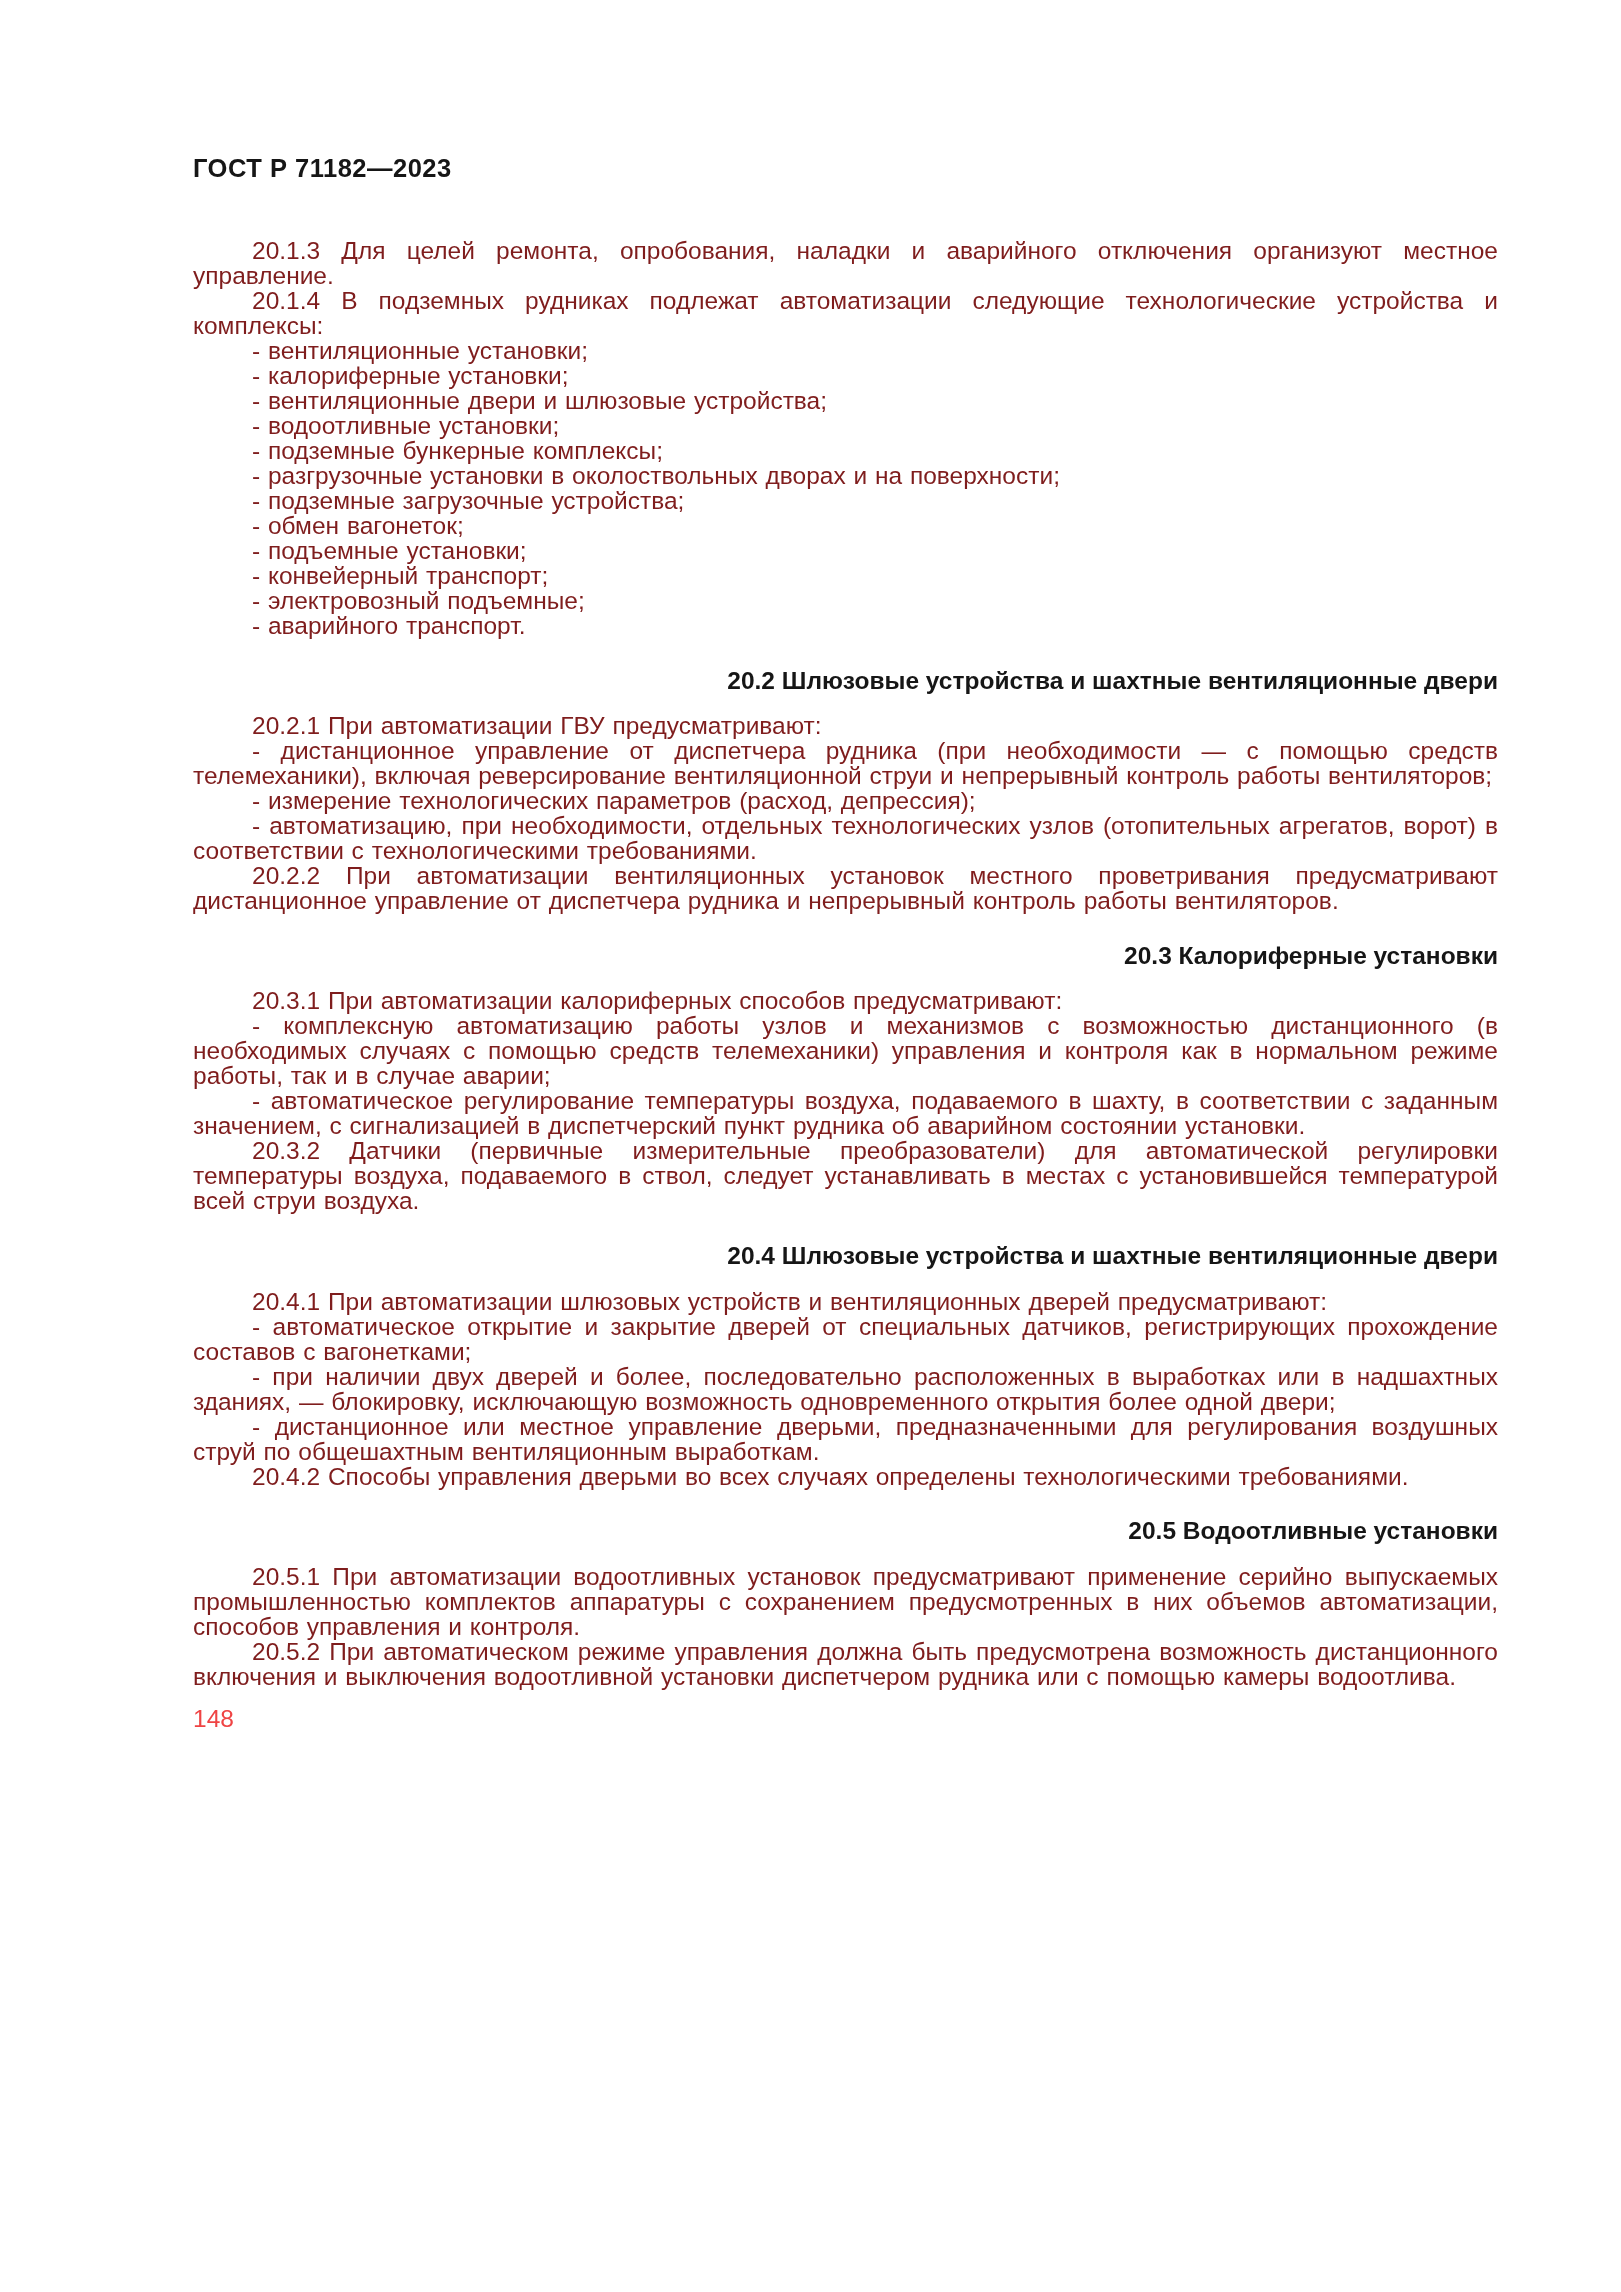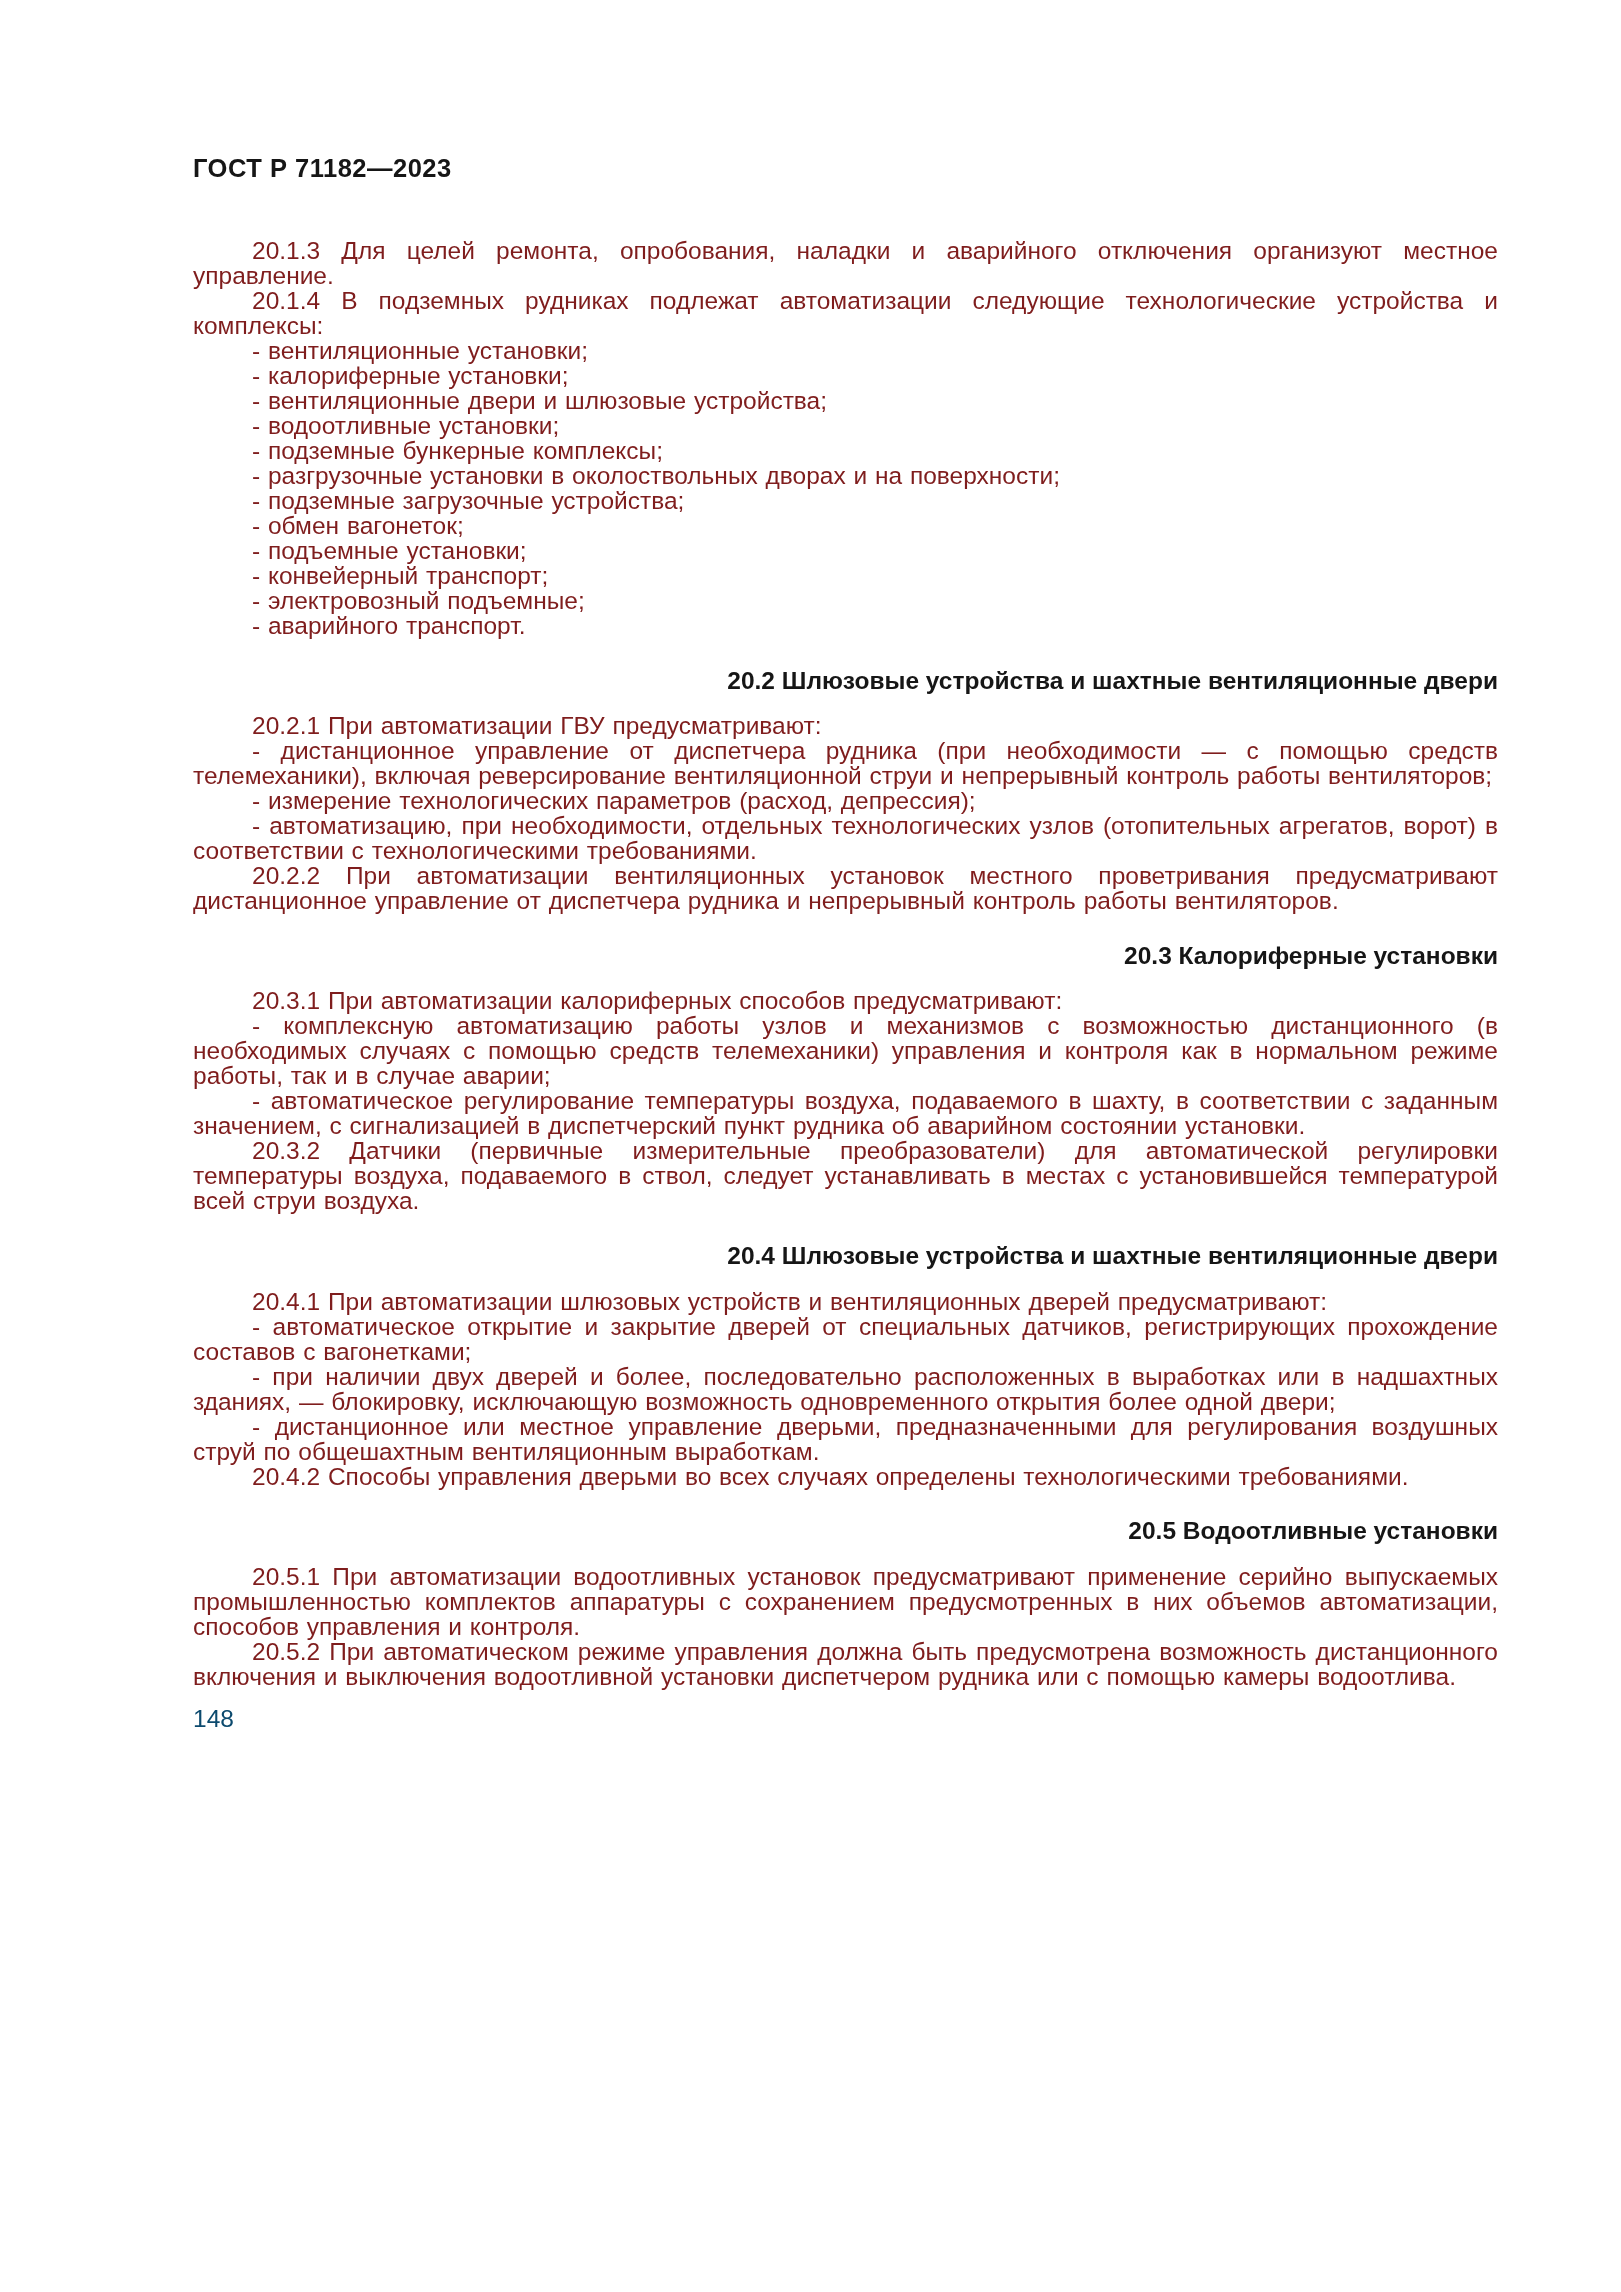--- a/index.html
+++ b/index.html
@@ -51,21 +51,21 @@
     font-weight: bold;
     line-height: 32px;
     text-indent: 59px;
     text-align: right;
     color: #161616;
   }
   .page-number {
     margin-top: 14.7px;
     font-size: 24.5px;
     line-height: 32px;
-    color: #0c4a6e;
+    color: #ef4444;
   }
 </style>
 </head>
 <body>
 
 <div class="page">
   <div class="running-header">ГОСТ Р 71182—2023</div>
 
   <main class="content" id="content">
       <p class="para">20.1.3 Для целей ремонта, опробования, наладки и аварийного отключения организуют местное управление.</p>

